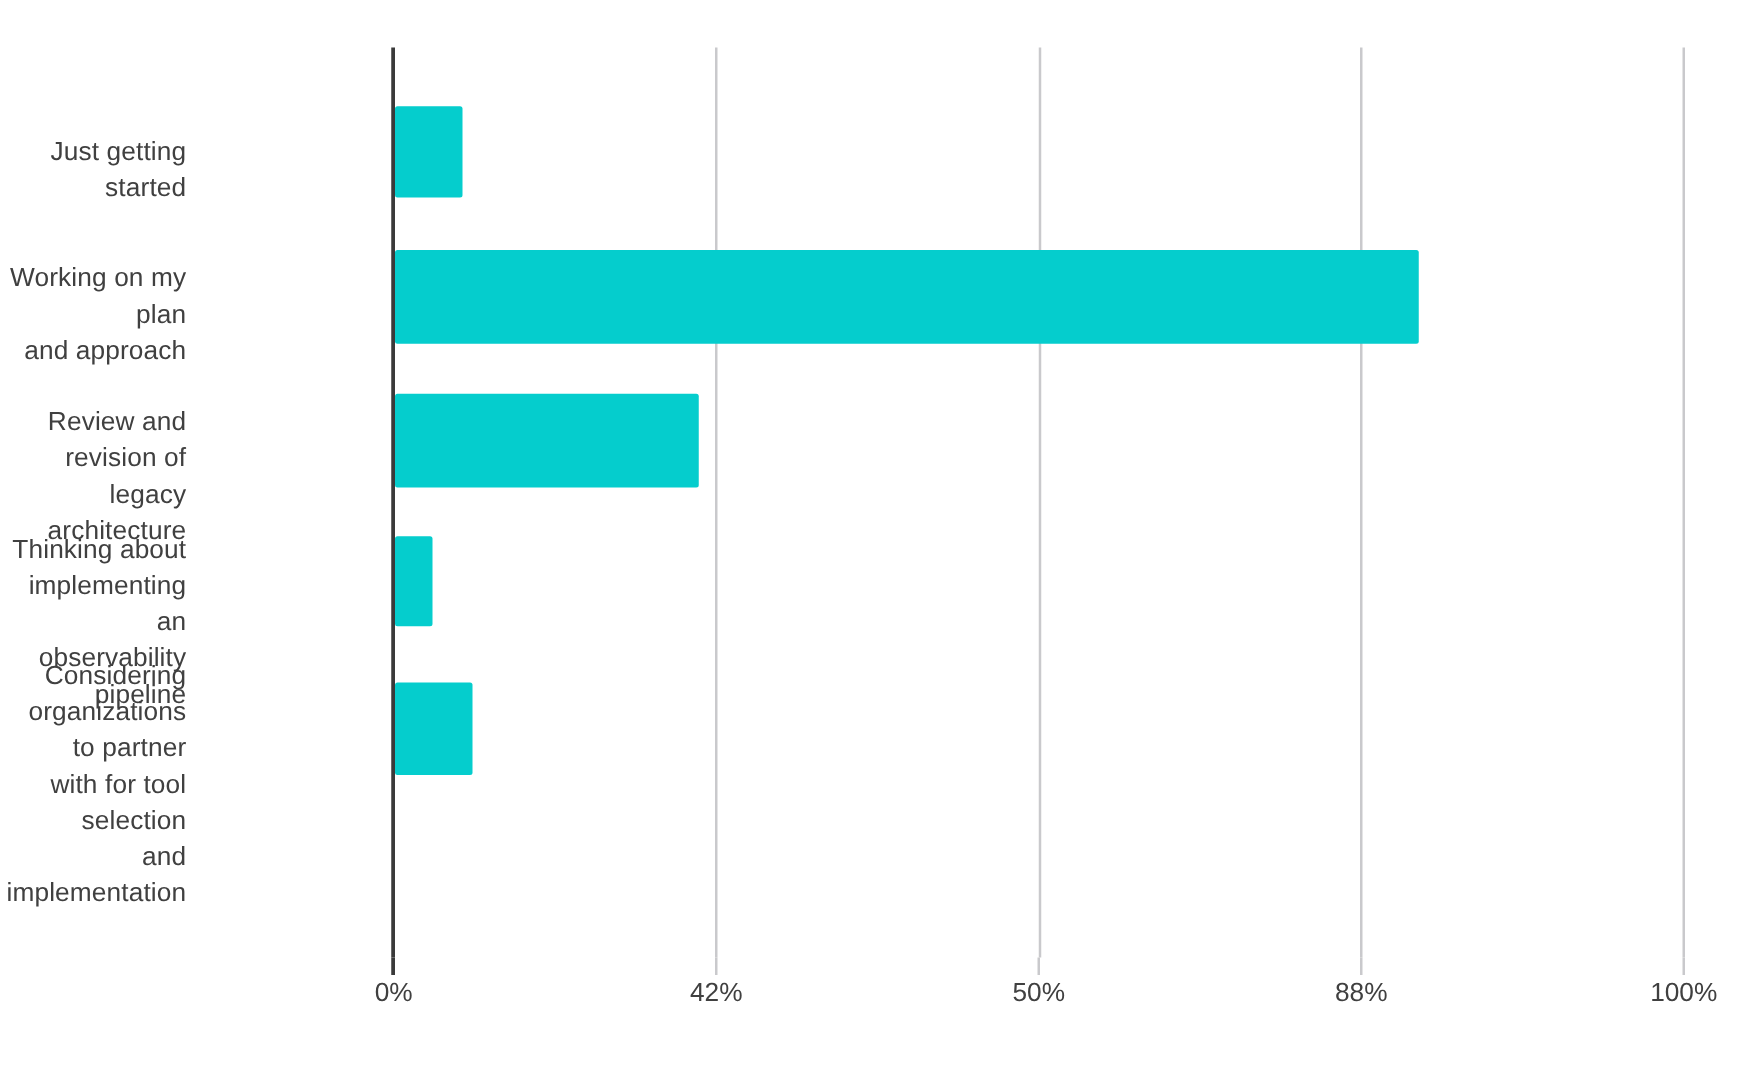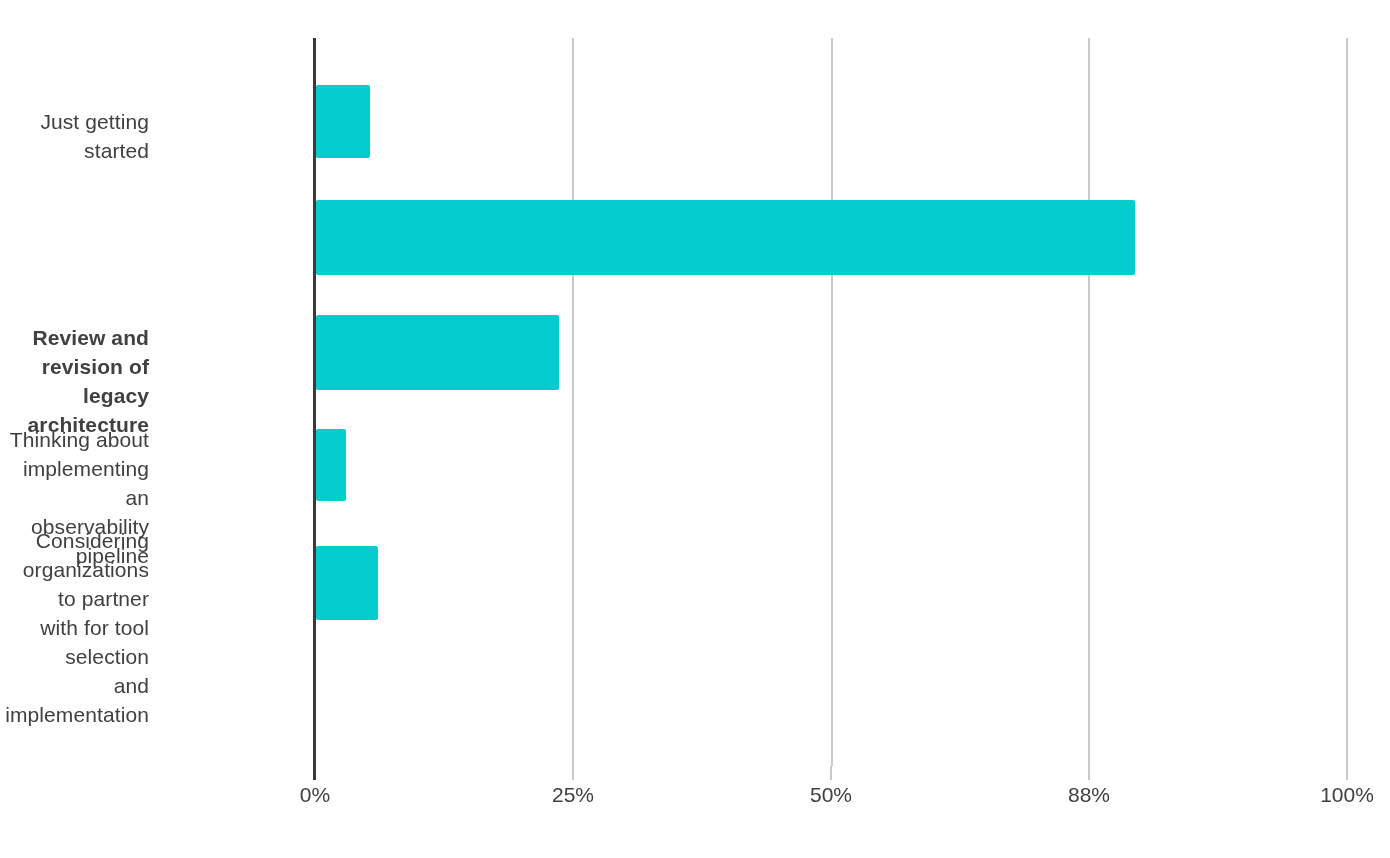--- a/index.html
+++ b/index.html
@@ -111,41 +111,43 @@
     <div class="bar" style="left:1px; top:162px; width:819px; height:75px;"></div>
     <div class="bar" style="left:1px; top:277px; width:243px; height:75px;"></div>
     <div class="bar" style="left:1px; top:391px; width:30px;  height:72px;"></div>
     <div class="bar" style="left:1px; top:508px; width:62px;  height:74px;"></div>
   </div>
 
   <div class="value-axis"></div>
 
   <div class="cat-label" style="top:107px;">Just getting started</div>
 
+  <div class="cat-label" style="top:208px;">Working on my plan
+and approach</div>
 
-  <div class="cat-label" style="top:323px;font-weight:bold;">Review and revision of
+  <div class="cat-label" style="top:323px;">Review and revision of
 legacy architecture</div>
 
   <div class="cat-label" style="top:526px;">Considering
 organizations to partner
 with for tool selection
 and implementation</div>
 
   <div class="cat-label" style="top:425px;">Thinking about
 implementing an
 observability pipeline</div>
 
   <div class="tick-wrap" style="left:315px;">
     <div class="tick-mark major-origin"></div>
     <div class="tick-label">0%</div>
   </div>
 
   <div class="tick-wrap" style="left:573px;">
     <div class="tick-mark"></div>
-    <div class="tick-label">25%</div>
+    <div class="tick-label">42%</div>
   </div>
 
   <div class="tick-wrap" style="left:831px;">
     <div class="tick-mark"></div>
     <div class="tick-label">50%</div>
   </div>
 
   <div class="tick-wrap" style="left:1089px;">
     <div class="tick-mark"></div>
     <div class="tick-label">88%</div>

